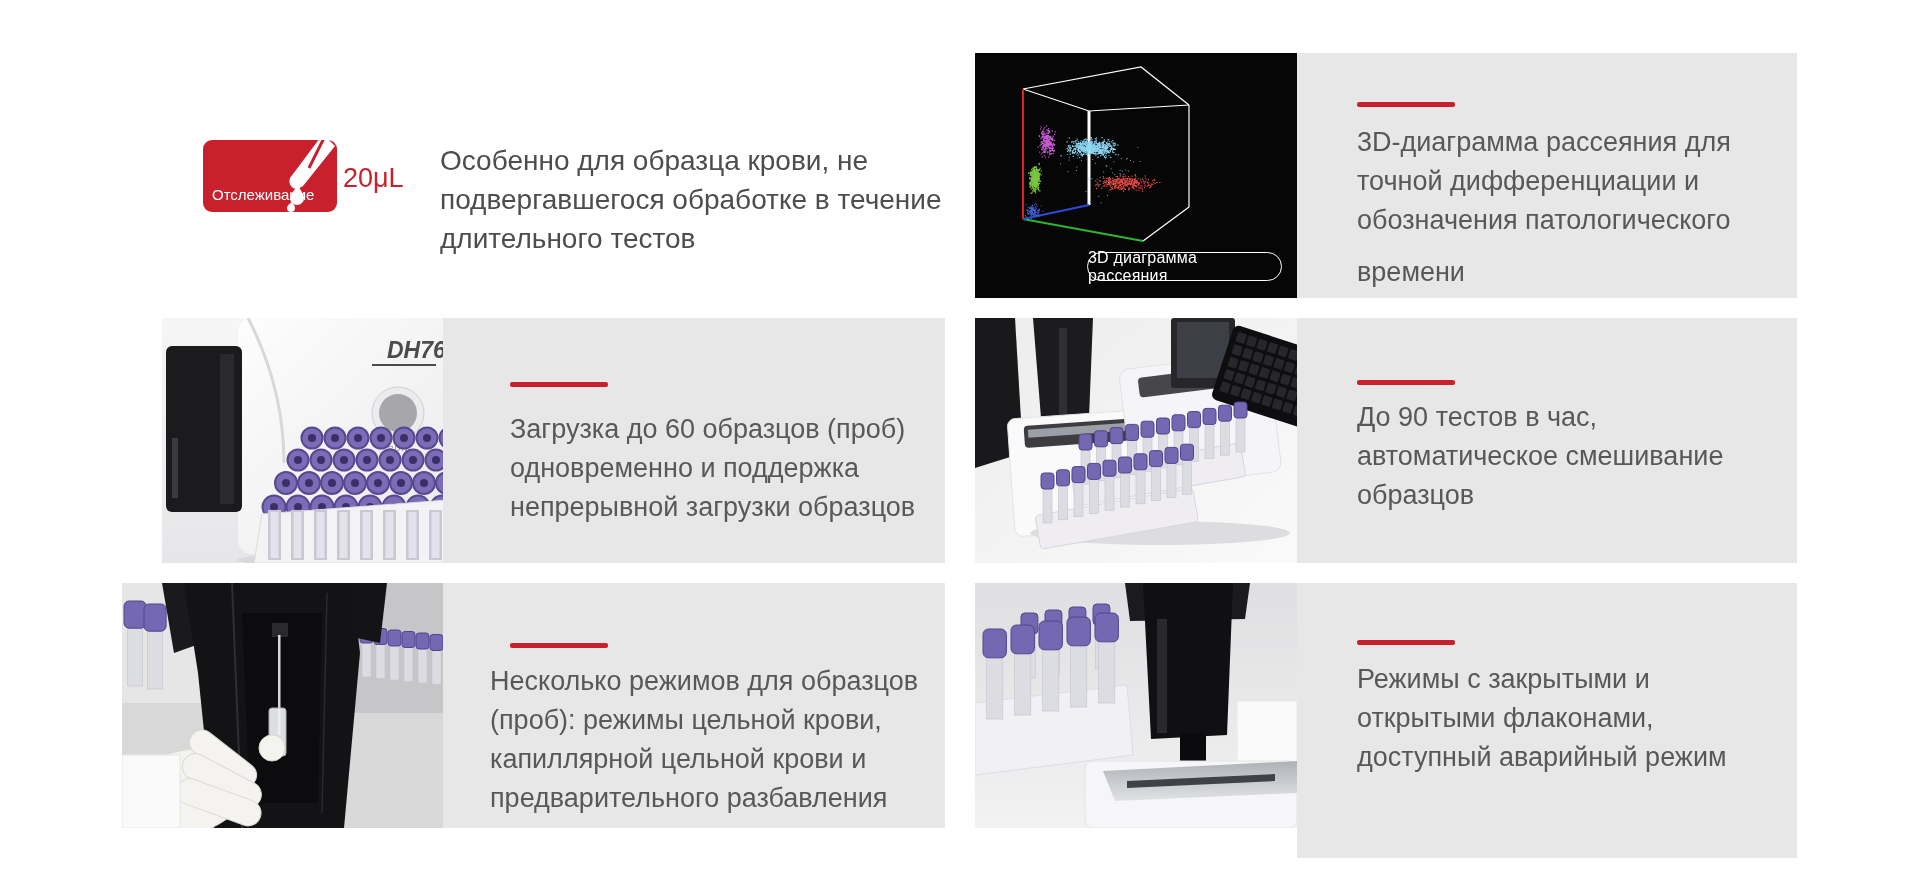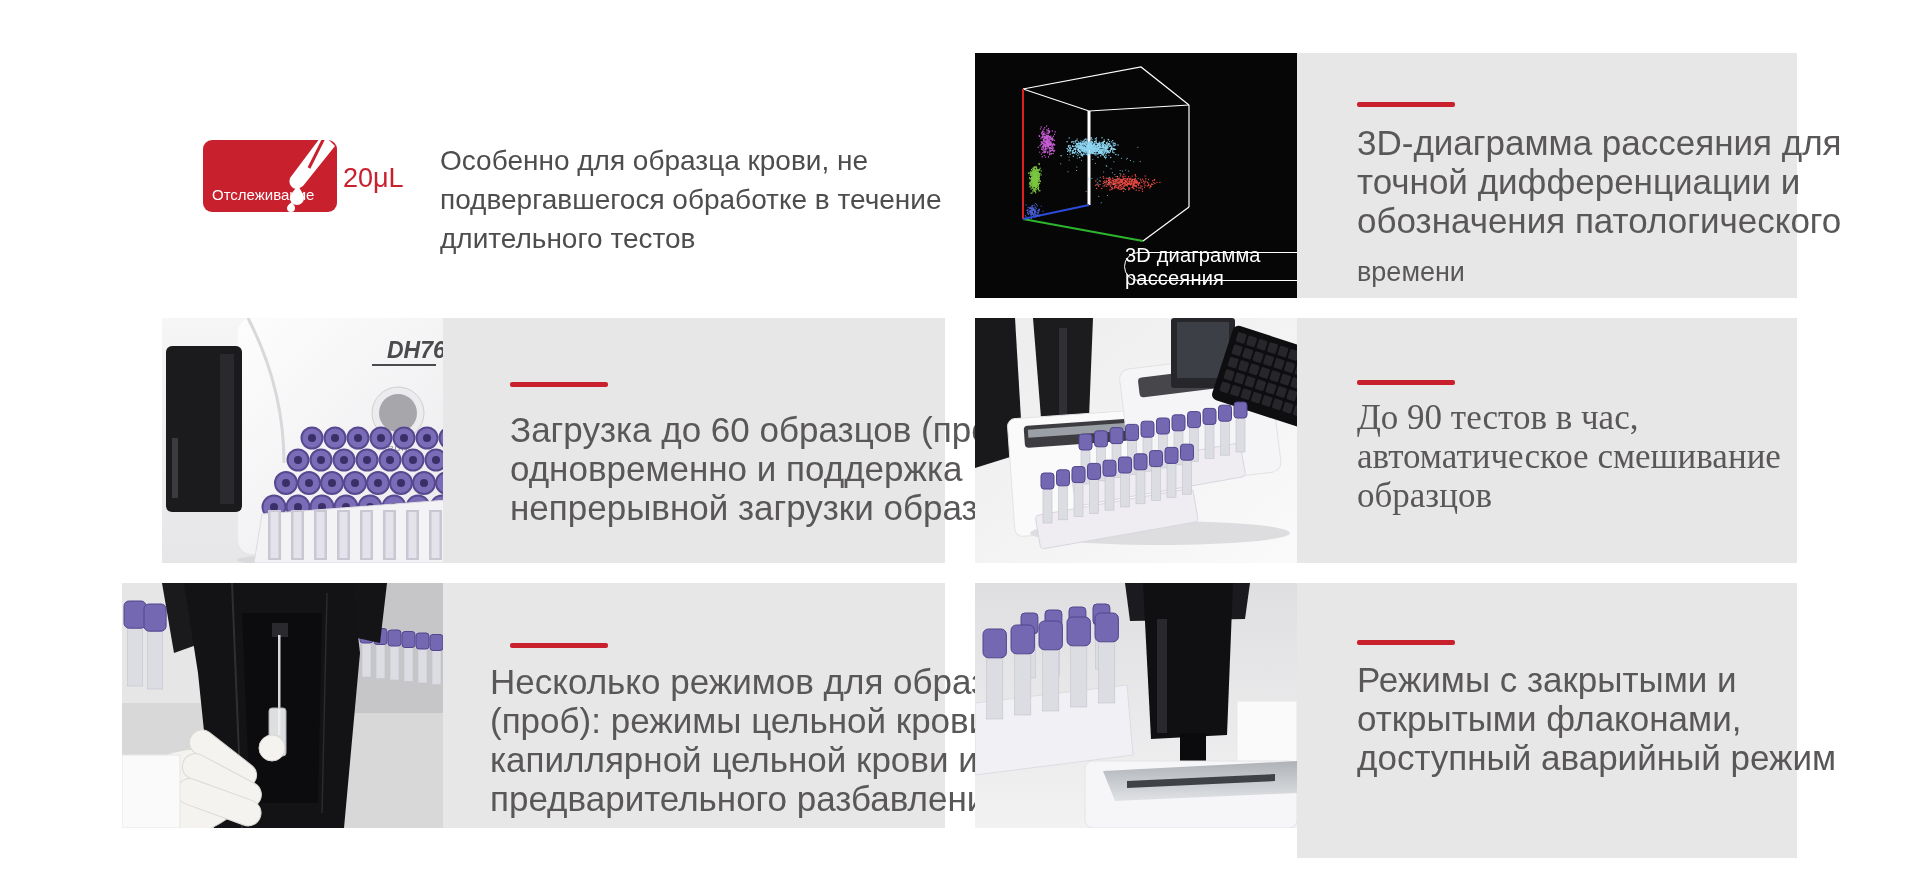--- a/index.html
+++ b/index.html
@@ -1,28 +1,28 @@
 <!DOCTYPE html>
 <html style="--red: #c8202d; --text: #595757; --panel: #e8e7e7;"><head>
 <meta charset="utf-8">
 <style>
   html,body{margin:0;padding:0;background:#ffffff;}
   .page{position:relative;width:1921px;height:881px;background:#fff;overflow:hidden;
         font-family:"Liberation Sans","DejaVu Sans",sans-serif;}
   .cell{position:absolute;}
   .gray-box{background:var(--panel,#e8e7e7);}
   .redline{width:98px;height:5px;background:var(--red,#c8202d);border-radius:2px;}
-  .body-text{font-size:35px;line-height:39px;color:var(--text,#595757);white-space:pre;}
+  .body-text{font-size:27px;line-height:39px;color:var(--text,#595757);white-space:pre;}
   
   #img-scatter{left:975px;top:53px;width:322px;height:245px;background:#060606;}
   #box-scatter{left:1297px;top:53px;width:500px;height:245px;}
   #img-loading{left:122px;top:318px;width:321px;height:245px;margin-left:40px;}
   #box-loading{left:443px;top:318px;width:502px;height:245px;}
   #img-speed{left:975px;top:318px;width:322px;height:245px;}
-  #box-speed{left:1297px;top:318px;width:500px;height:245px;font-family:Liberation Serif, serif;}
+  #box-speed{left:1297px;top:318px;width:500px;height:245px;}
   #img-modes{left:122px;top:583px;width:321px;height:245px;}
   #box-modes{left:443px;top:583px;width:502px;height:245px;}
   #img-vials{left:975px;top:583px;width:322px;height:245px;}
   #box-vials{left:1297px;top:583px;width:500px;height:275px;}
   
   #box-scatter .redline{margin:49px 0 0 60px}  #box-scatter .body-text{margin:16px 0 0 60px}
   #box-scatter .body-text2{margin:13px 0 0 60px;font-size:27px;line-height:39px;color:var(--text);white-space:pre;}
   #box-loading .redline{margin:64px 0 0 67px}  #box-loading .body-text{margin:23px 0 16px 67px}
   #box-speed   .redline{margin:62px 0 0 60px}  #box-speed   .body-text{margin:13px 0 0 60px}
   #box-modes   .redline{margin:60px 0 0 67px}  #box-modes   .body-text{margin:14px 0 0 47px}
@@ -30,22 +30,22 @@
   
   .badge{left:203px;top:140px;width:134px;height:72px;background:var(--red,#c8202d);
          border-radius:9px;overflow:hidden;}
   .badge-label{position:absolute;left:9px;bottom:9px;color:#fff;font-size:15px;font-weight:400;}
   .badge-ico{position:absolute;right:2px;top:0;}
   .volume{left:343px;top:163px;font-size:27px;font-weight:400;color:var(--red,#c8202d);}
   .intro-text{left:440px;top:141px;width:580px;font-size:28px;line-height:39px;
               color:#4d4d4d;white-space:pre;}
   
   .scatter-caption{position:absolute;left:112px;top:199px;width:193px;height:27px;
-      border:1.5px solid #fff;border-radius:15px;color:#fff;font-size:20px;
-      display:flex;align-items:center;justify-content:center;letter-spacing:.2px;margin-left:37px;}
+      border:1.5px solid #fff;border-radius:15px;color:#fff;font-size:16px;
+      display:flex;align-items:center;justify-content:center;letter-spacing:.2px;}
   .photo{overflow:hidden;}
   svg{display:block;}
 </style>
 </head>
 <body>
 
 <div class="page">
 
   <div class="cell badge">
     <span class="badge-label">Отслеживание</span>

